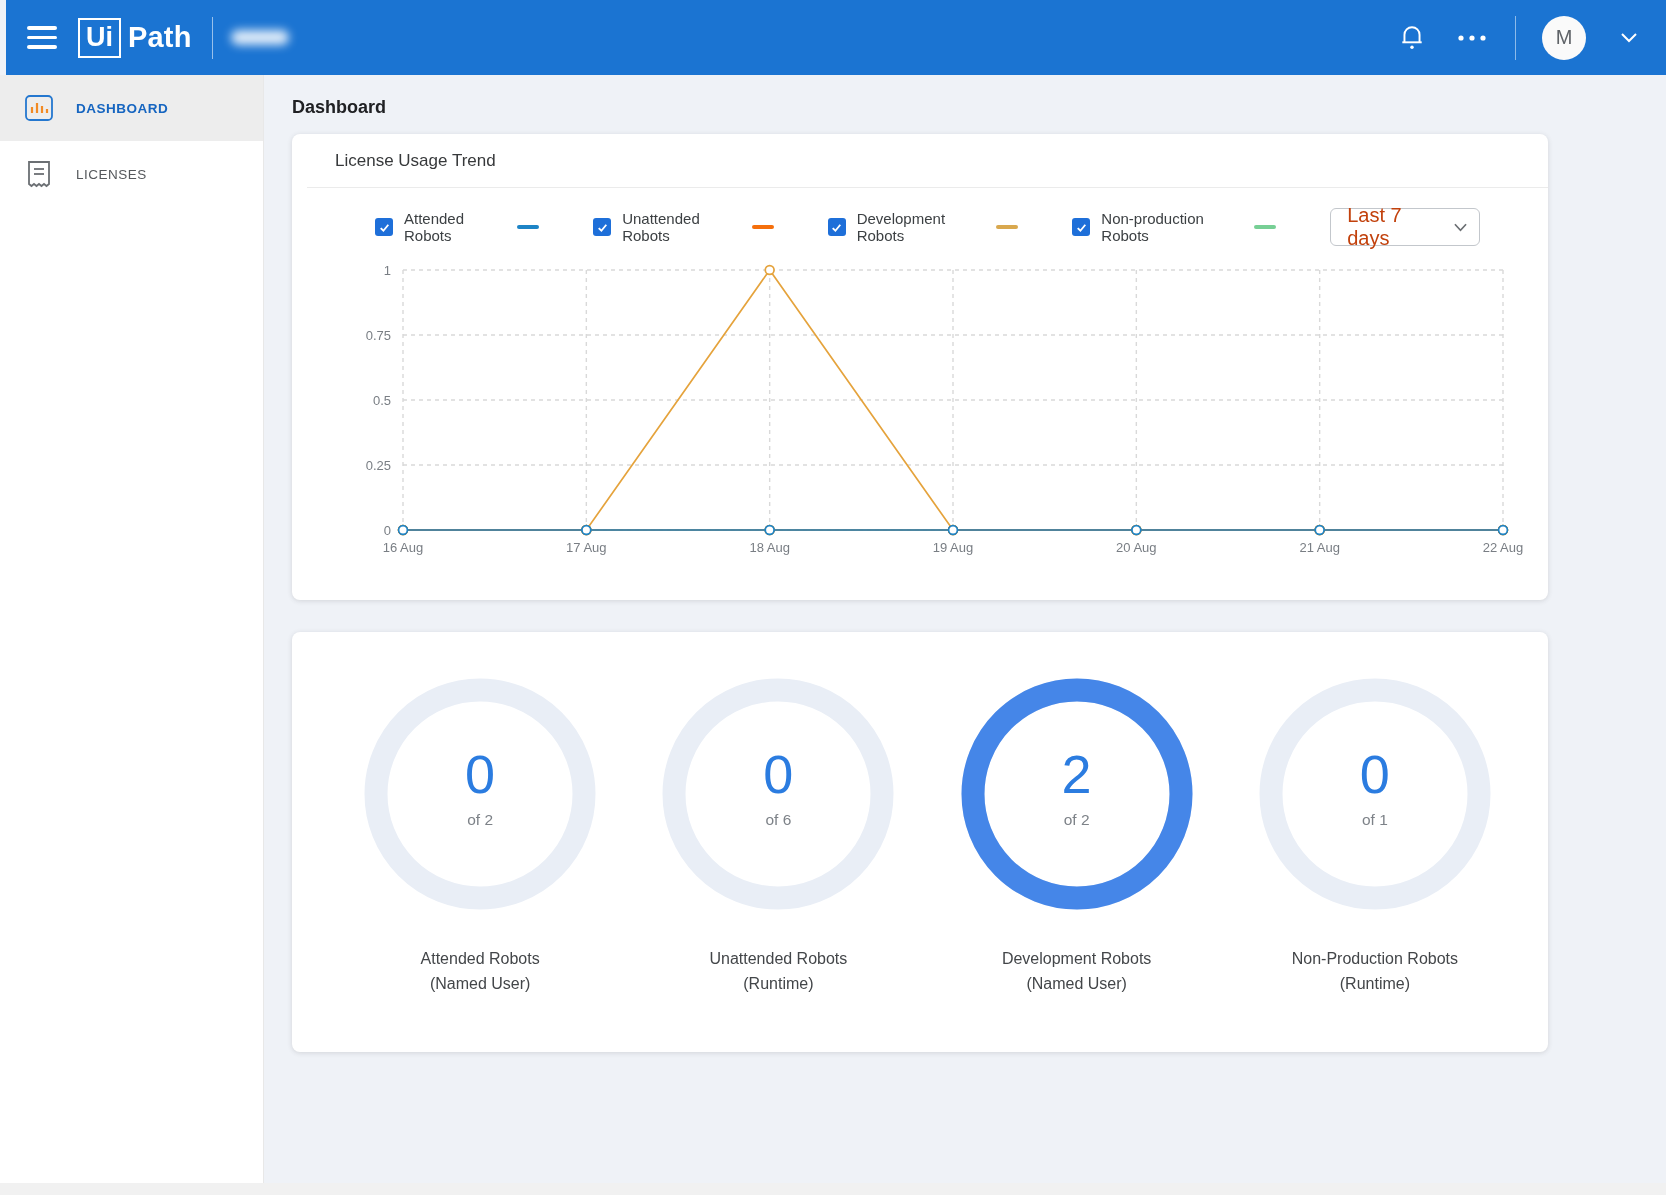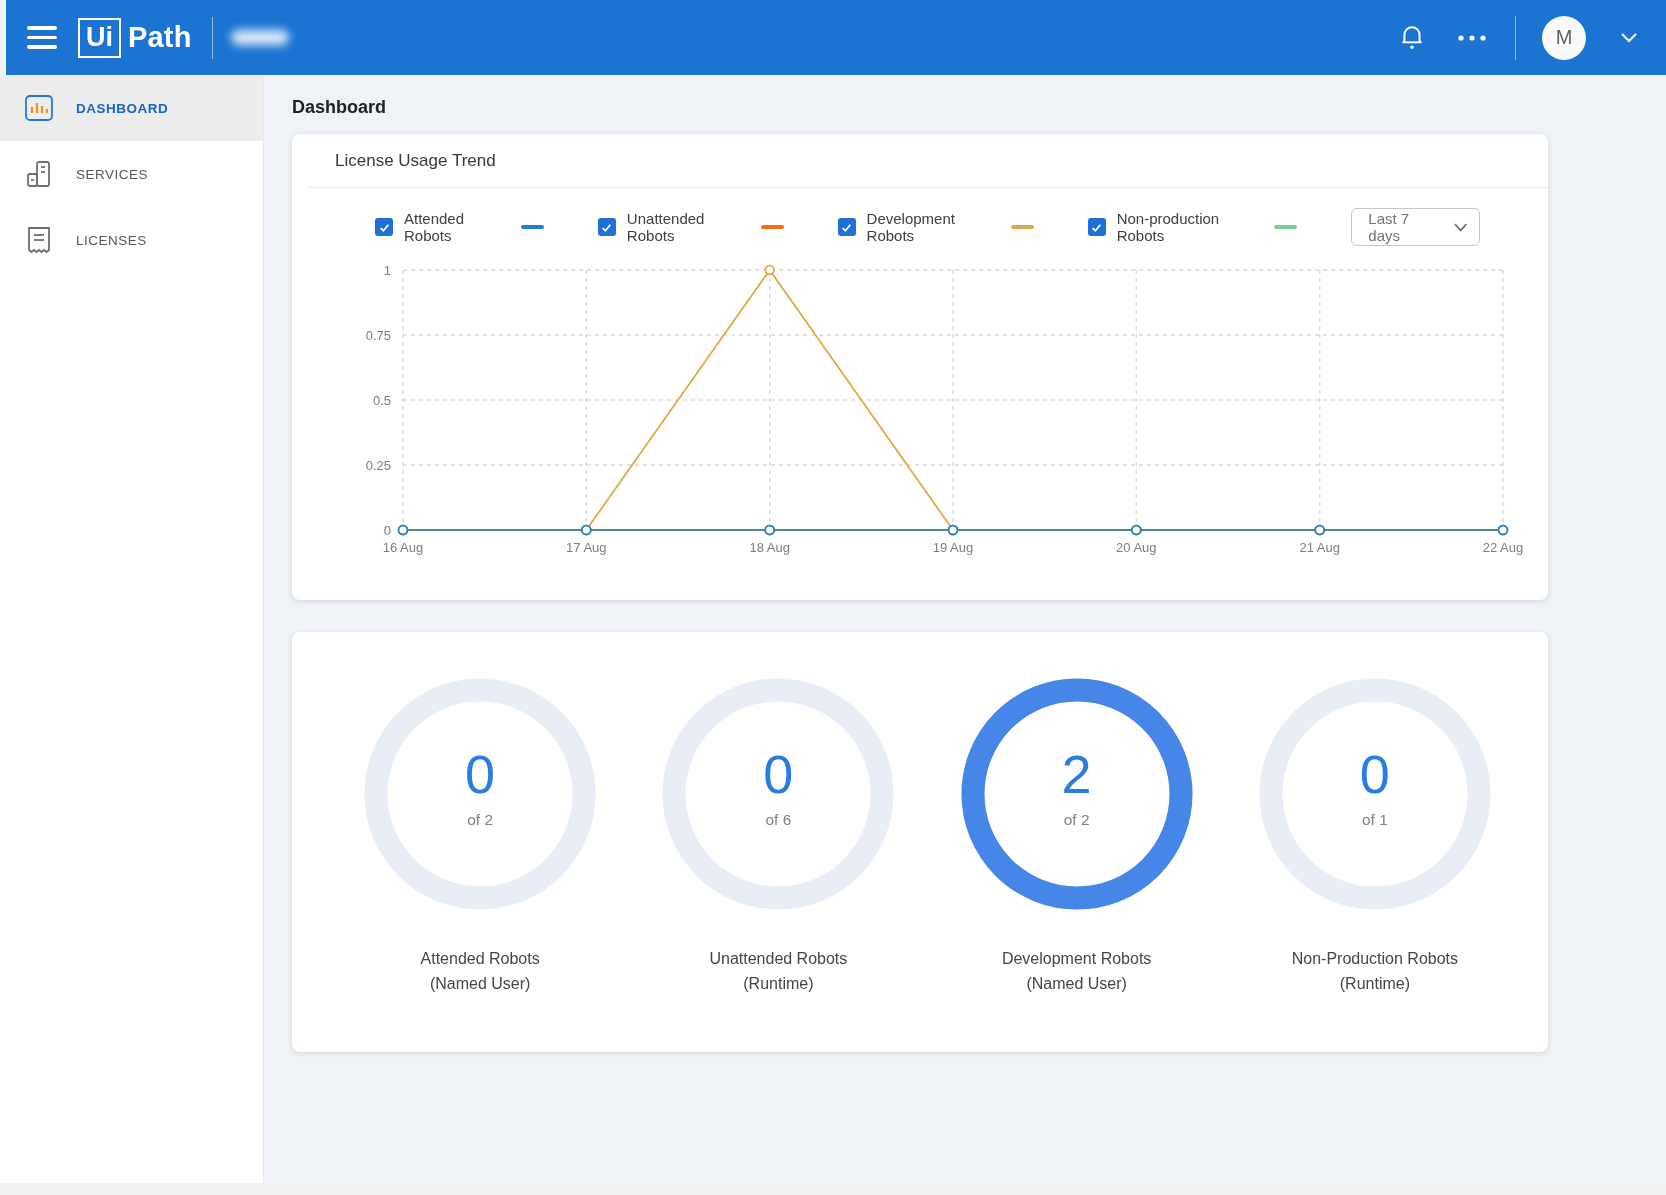--- a/index.html
+++ b/index.html
@@ -51,21 +51,21 @@
   
   .legend-row { display:flex; align-items:center; padding:20px 68px 2px 68px; gap:54px; }
   .legend-item { display:flex; align-items:center; cursor:pointer; }
   .chk { width:18px; height:18px; border-radius:3px; background:#1e6fd9; flex:none;
     display:flex; align-items:center; justify-content:center; }
   .legend-label { margin-left:11px; font-size:15px; color:#3c4043; }
   .legend-dash { margin-left:11px; width:24px; height:4.5px; border-radius:2px; }
   .range-select { margin-left:auto; height:38px; border:1px solid #c3c7cc; border-radius:6px;
     background:#fff; display:flex; align-items:center; padding:0 12px 0 16px; gap:12px;
     cursor:pointer; }
-  .range-value { font-size:15px; color:#737373; }
+  .range-value { font-size:20px; color:#c2410c; }
 
   .chart-wrap { padding:6px 20px 28px 26px; }
 
   
   .gauges-row { display:flex; justify-content:space-around; padding:46px 24px 56px 24px; }
   .gauge { display:flex; flex-direction:column; align-items:center; width:290px; }
   .ring-wrap { position:relative; width:232px; height:232px; }
   .ring-center { position:absolute; inset:0; display:flex; flex-direction:column;
     align-items:center; justify-content:center; transform:translateY(-7px); }
   .ring-value { font-size:54px; color:#2b7ce0; line-height:58px; }
@@ -123,32 +123,20 @@
       <span class="nav-icon">
         <svg width="30" height="30" viewBox="0 0 30 30" fill="none">
      <rect x="2" y="3" width="26" height="24" rx="4" stroke="#2477cf" stroke-width="1.8"></rect>
      <line x1="8" y1="20" x2="8" y2="14" stroke="#f28a24" stroke-width="2.2"></line>
      <line x1="13" y1="20" x2="13" y2="10" stroke="#f28a24" stroke-width="2.2"></line>
      <line x1="18" y1="20" x2="18" y2="13" stroke="#f28a24" stroke-width="2.2"></line>
      <line x1="23" y1="20" x2="23" y2="16" stroke="#f28a24" stroke-width="2.2"></line>
         </svg>
       </span>
       <span class="nav-label">DASHBOARD</span>
-    </div>
-    <div class="nav-item">
-      <span class="nav-icon">
-        <svg width="30" height="30" viewBox="0 0 30 30" fill="none" stroke="#6b6f73" stroke-width="1.8">
-     <rect x="13" y="3" width="12" height="24" rx="2"></rect>
-     <rect x="4" y="15" width="9" height="12" rx="2"></rect>
-     <line x1="7" y1="21" x2="10" y2="21"></line>
-     <line x1="17" y1="8" x2="21" y2="8"></line>
-     <line x1="17" y1="13" x2="21" y2="13"></line>
-        </svg>
-      </span>
-      <span class="nav-label">SERVICES</span>
     </div>
     <div class="nav-item">
       <span class="nav-icon">
         <svg width="30" height="30" viewBox="0 0 30 30" fill="none" stroke="#6b6f73" stroke-width="1.8">
      <path d="M5 3 h20 v22 l-2.5 2 -2.5 -2 -2.5 2 -2.5 -2 -2.5 2 -2.5 -2 -2.5 2 -2.5 -2 z"></path>
      <line x1="10" y1="10" x2="20" y2="10"></line>
      <line x1="10" y1="15" x2="20" y2="15"></line>
         </svg>
       </span>
       <span class="nav-label">LICENSES</span>

